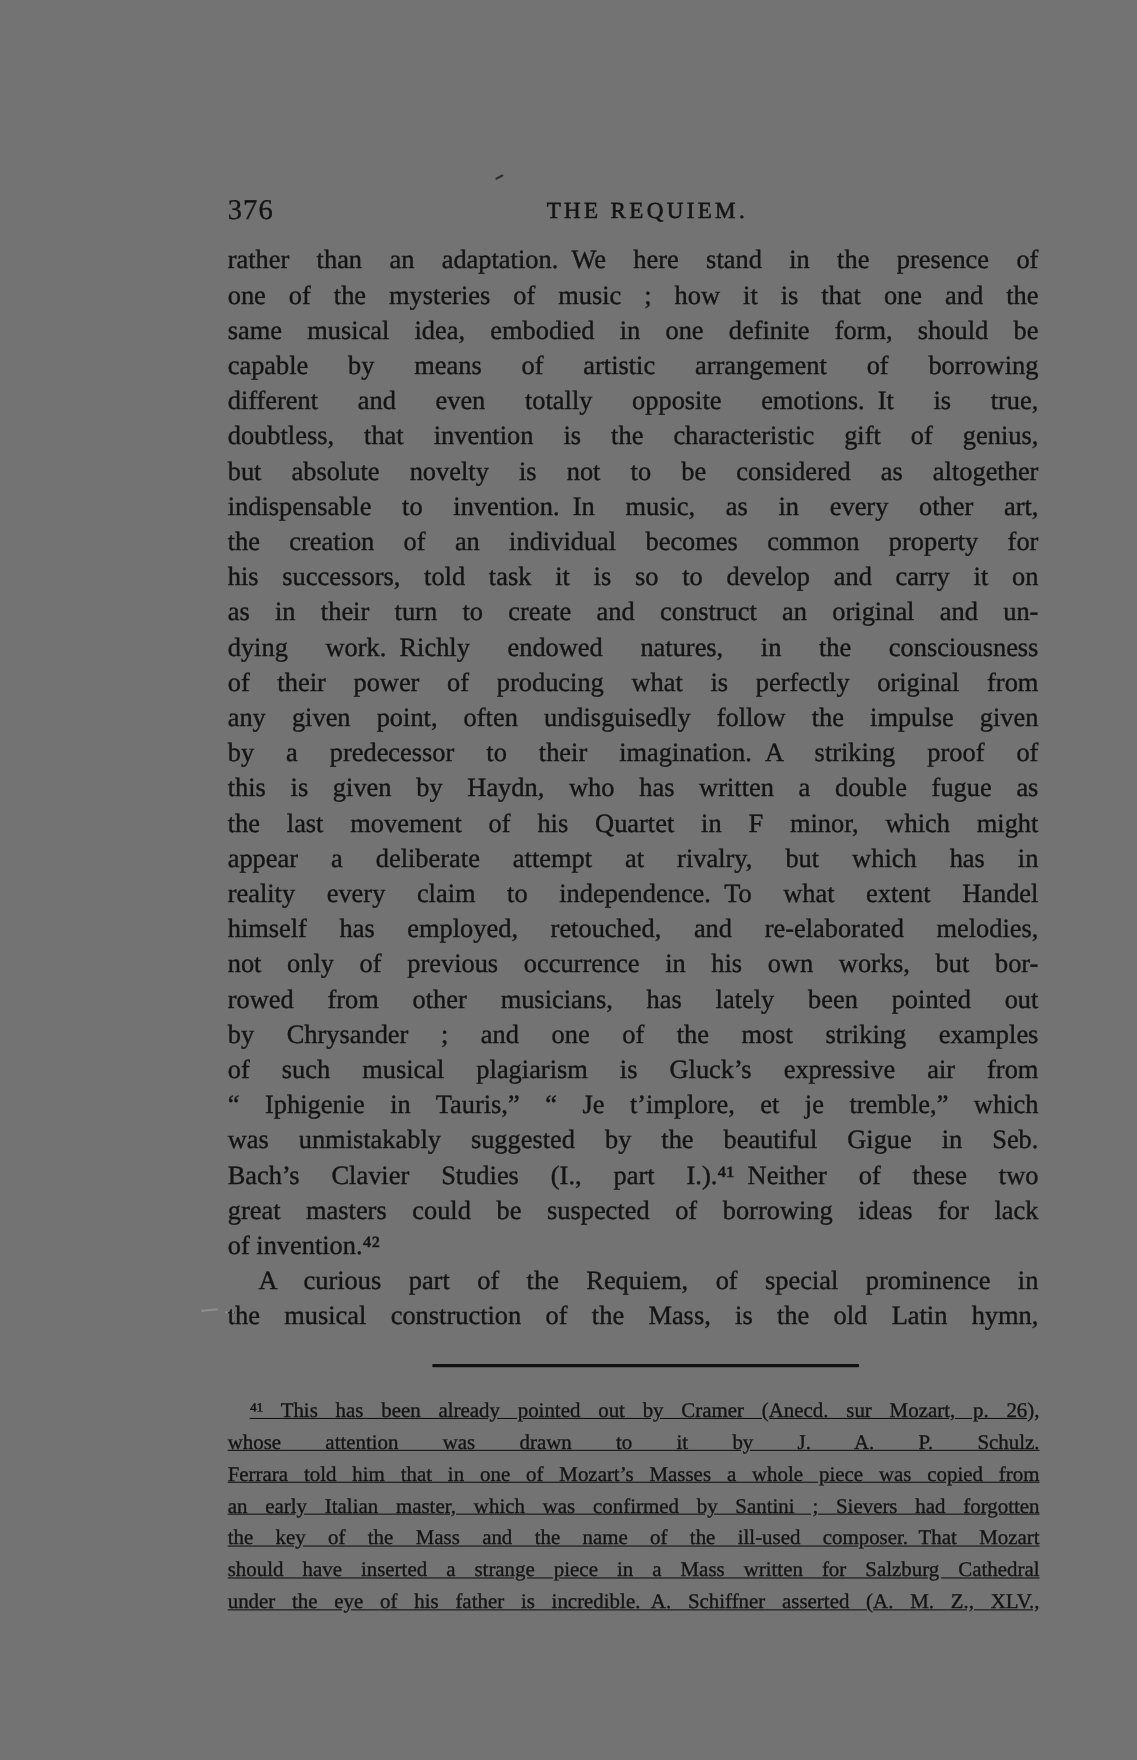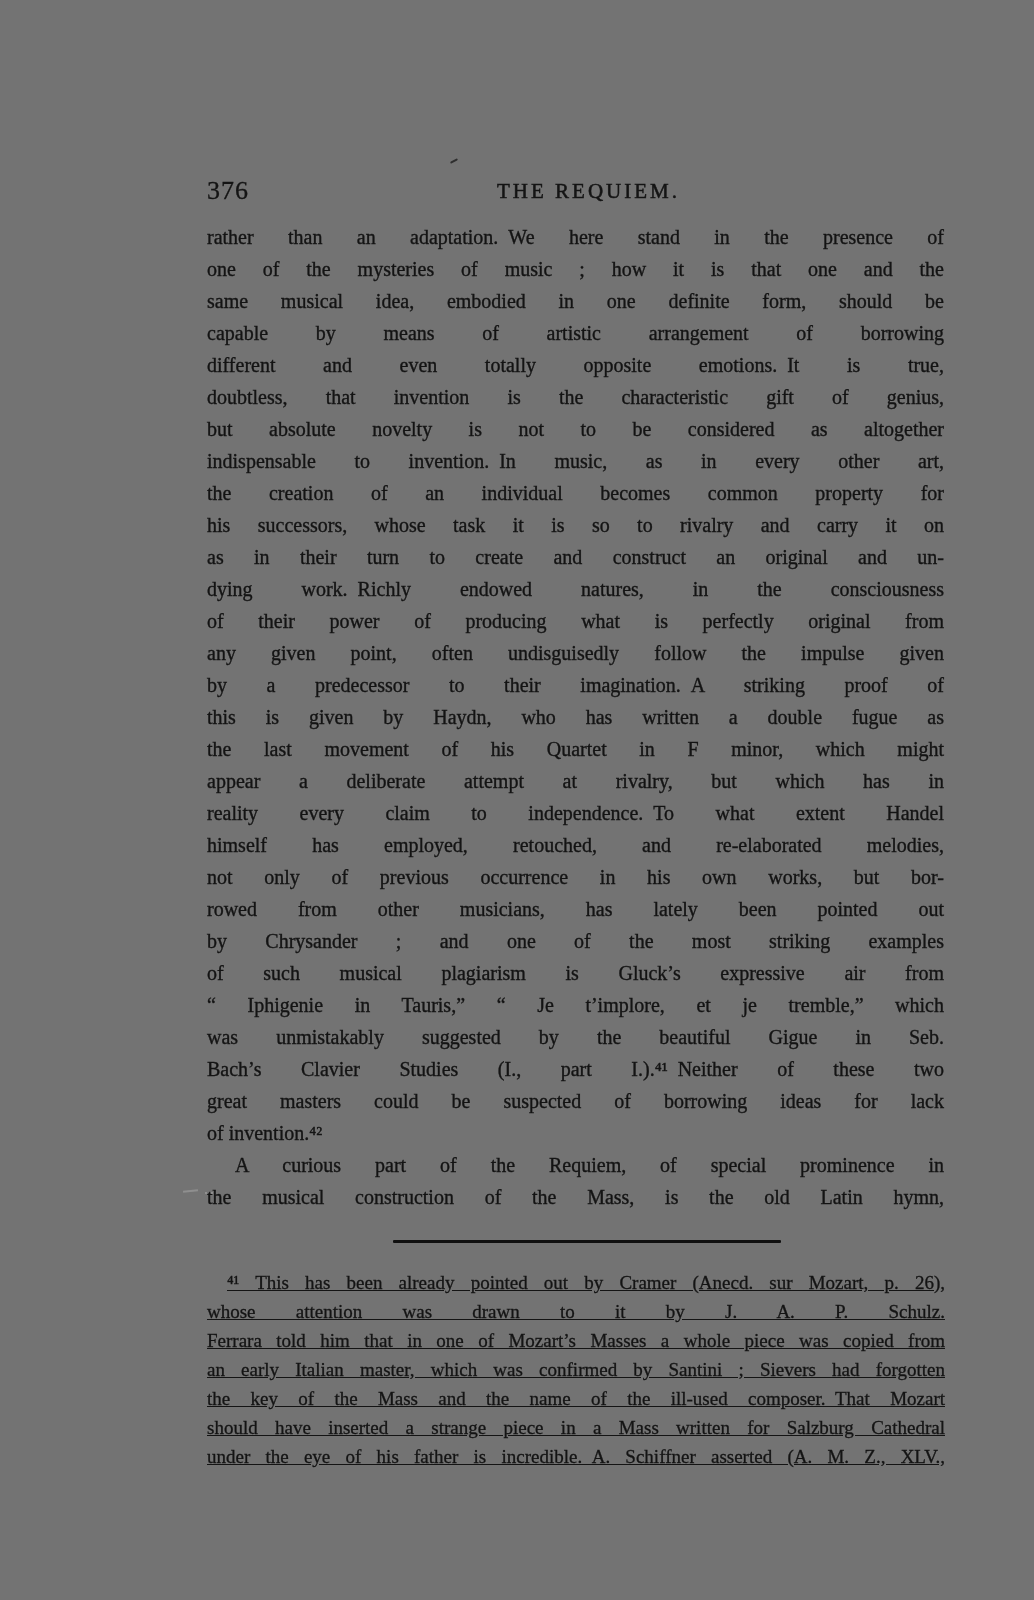--- a/index.html
+++ b/index.html
@@ -41,21 +41,21 @@
     letter-spacing: 3px;
     -webkit-text-stroke: 0.5px #141414;
   }
   .body-block {
     position: absolute;
     left: 207px;
     top: 221px;
     width: 737px;
   }
   .bline {
-    font-size: 20px;
+    font-size: 24px;
     line-height: 32px;
     height: 32px;
     text-align: justify;
     text-align-last: justify;
     white-space: nowrap;
     white-space: normal;
     -webkit-text-stroke: 0.35px #141414;
   }
   .no-just {
     text-align-last: left;
@@ -142,21 +142,21 @@
   <div class="body-block">
     <div class="bline">rather than an adaptation. We here stand in the presence of</div>
     <div class="bline">one of the mysteries of music ; how it is that one and the</div>
     <div class="bline">same musical idea, embodied in one definite form, should be</div>
     <div class="bline">capable by means of artistic arrangement of borrowing</div>
     <div class="bline">different and even totally opposite emotions. It is true,</div>
     <div class="bline">doubtless, that invention is the characteristic gift of genius,</div>
     <div class="bline">but absolute novelty is not to be considered as altogether</div>
     <div class="bline">indispensable to invention. In music, as in every other art,</div>
     <div class="bline">the creation of an individual becomes common property for</div>
-    <div class="bline">his successors, whose task it is so to rivalry and carry it on</div>
+    <div class="bline">his successors, told task it is so to develop and carry it on</div>
     <div class="bline">as in their turn to create and construct an original and un-</div>
     <div class="bline">dying work. Richly endowed natures, in the consciousness</div>
     <div class="bline">of their power of producing what is perfectly original from</div>
     <div class="bline">any given point, often undisguisedly follow the impulse given</div>
     <div class="bline">by a predecessor to their imagination. A striking proof of</div>
     <div class="bline">this is given by Haydn, who has written a double fugue as</div>
     <div class="bline">the last movement of his Quartet in F minor, which might</div>
     <div class="bline">appear a deliberate attempt at rivalry, but which has in</div>
     <div class="bline">reality every claim to independence. To what extent Handel</div>
     <div class="bline">himself has employed, retouched, and re-elaborated melodies,</div>

